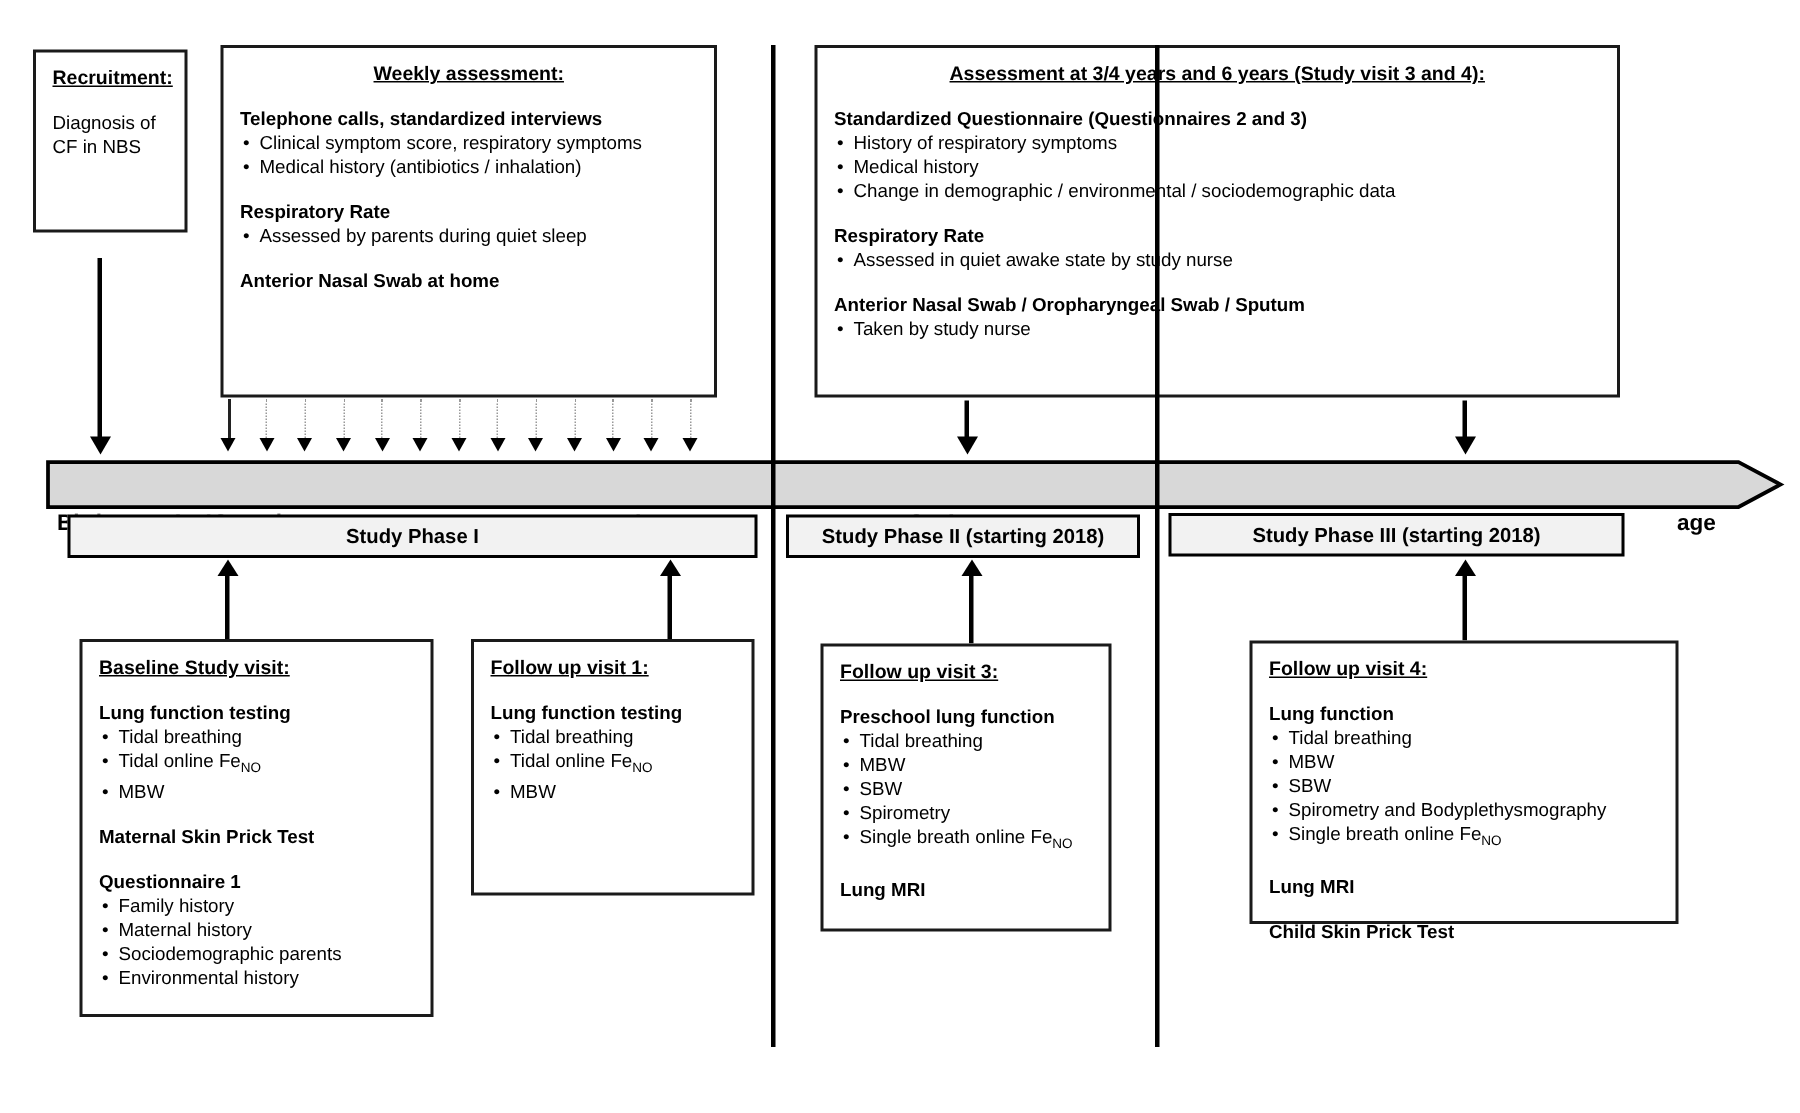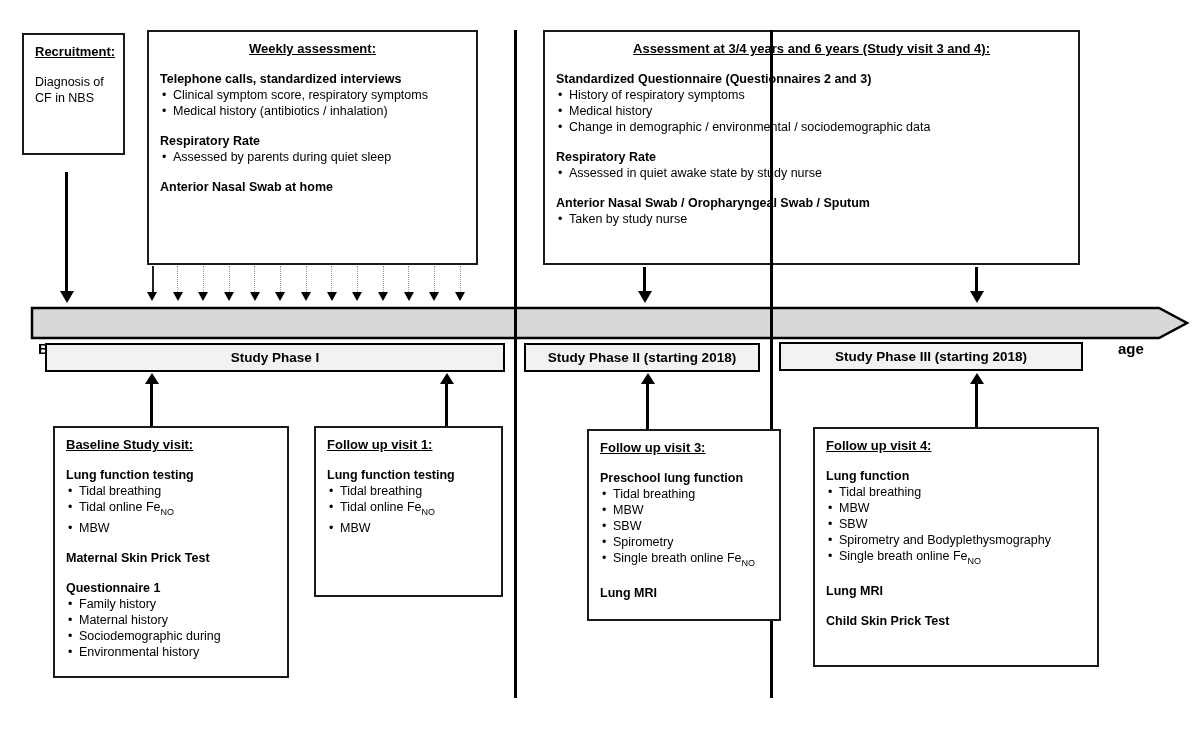--- a/index.html
+++ b/index.html
@@ -19,22 +19,22 @@
   .bullet{position:relative;padding-left:13px;}
   .bullet::before{content:"\2022";position:absolute;left:2px;}
   sub.subn{font-size:9px;}
   .plain{margin-top:2px;}
 
   .recruitment{left:22px;top:33px;width:103px;height:122px;}
   .weekly{left:147px;top:30px;width:331px;height:235px;}
   .assessment{left:543px;top:30px;width:537px;height:235px;}
   .v-baseline{left:53px;top:426px;width:236px;height:252px;}
   .v-fu1{left:314px;top:426px;width:189px;height:171px;}
-  .v-fu3{left:547px;top:429px;width:194px;height:192px;margin-left:40px;}
-  .v-fu4{left:813px;top:427px;width:286px;height:240px;}
+  .v-fu3{left:547px;top:429px;width:194px;height:192px;}
+  .v-fu4{left:833px;top:427px;width:286px;height:189px;}
 
   
   .timeline-svg{position:absolute;left:30px;top:305px;}
   .tl-label{
     position:absolute;top:308px;height:30px;line-height:30px;
     font-weight:bold;font-size:15px;white-space:nowrap;margin-top:26px;
   }
   
   .phase{
     position:absolute;height:29px;box-sizing:border-box;border:2px solid #000;
@@ -163,21 +163,21 @@
     <div class="box-title">Baseline Study visit:</div>
     <div>
         <div class="sec-heading">Lung function testing</div>
         <div class="bullet"><span>Tidal breathing</span></div>
         <div class="bullet"><span>Tidal online Fe</span><sub class="subn">NO</sub></div>
         <div class="bullet"><span>MBW</span></div>
         <div class="sec-heading">Maternal Skin Prick Test</div>
         <div class="sec-heading">Questionnaire 1</div>
         <div class="bullet"><span>Family history</span></div>
         <div class="bullet"><span>Maternal history</span></div>
-        <div class="bullet"><span>Sociodemographic during</span></div>
+        <div class="bullet"><span>Sociodemographic parents</span></div>
         <div class="bullet"><span>Environmental history</span></div>
       </div>
   </div>
   <div class="box v-fu1">
     <div class="box-title">Follow up visit 1:</div>
     <div>
         <div class="sec-heading">Lung function testing</div>
         <div class="bullet"><span>Tidal breathing</span></div>
         <div class="bullet"><span>Tidal online Fe</span><sub class="subn">NO</sub></div>
         <div class="bullet"><span>MBW</span></div>

